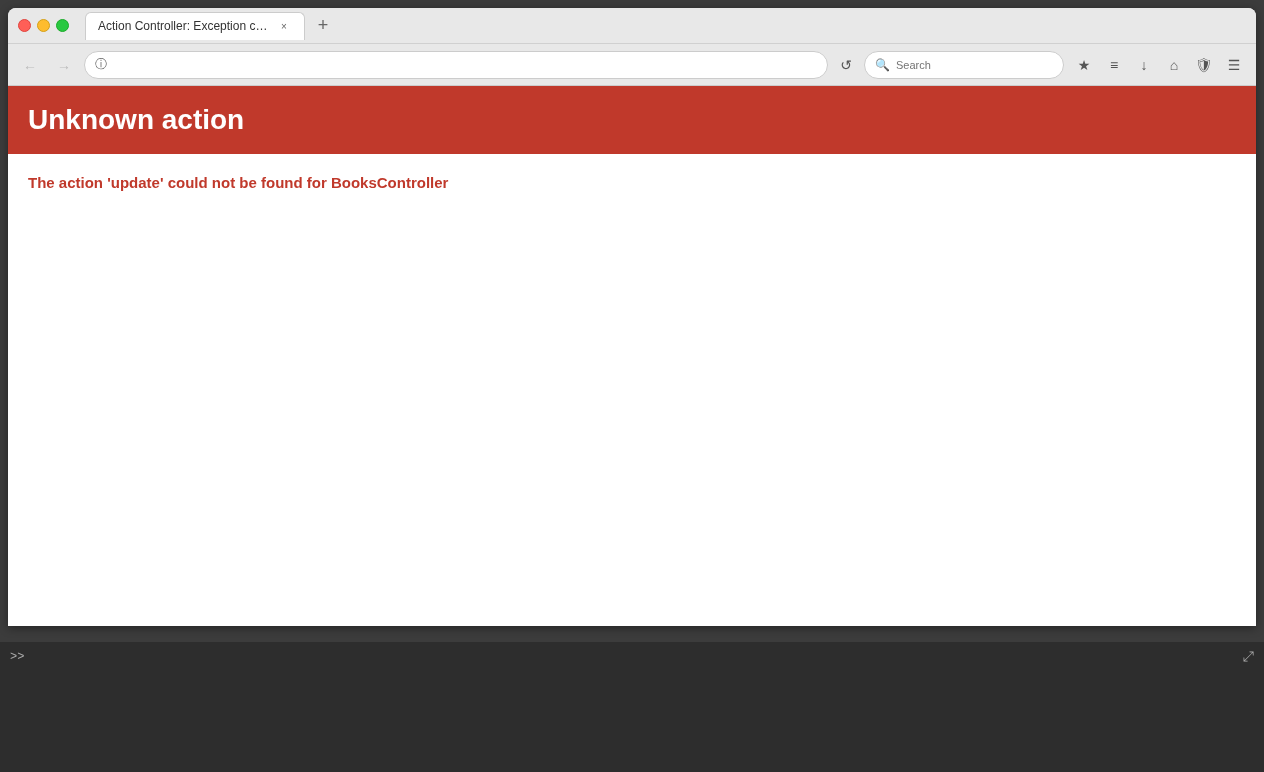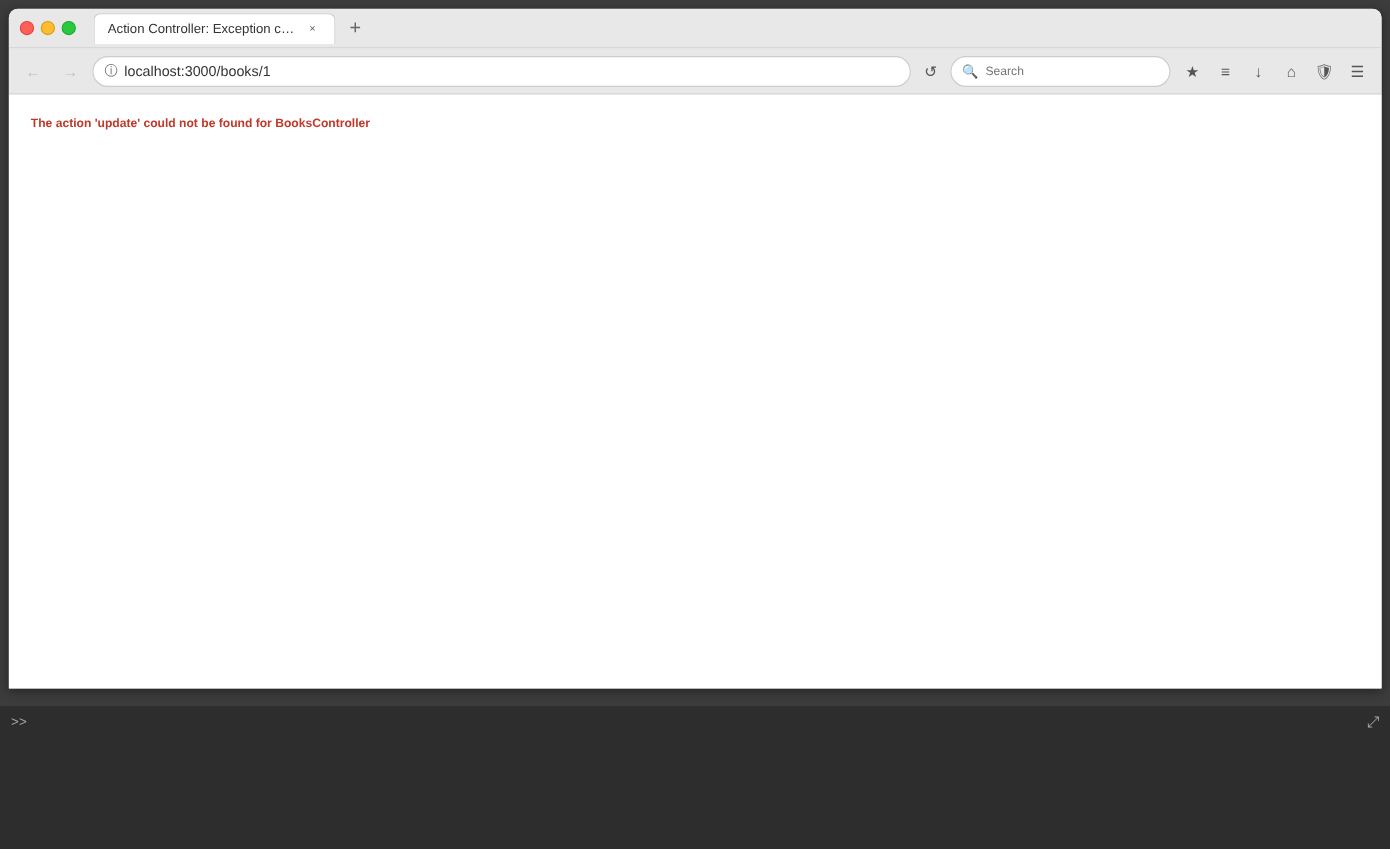--- a/index.html
+++ b/index.html
@@ -260,21 +260,21 @@
     }
 
     .error-body {
       padding: 20px;
       background: white;
       flex: 1;
     }
 
     .error-message {
       color: #c0392b;
-      font-size: 11px;
+      font-size: 15px;
       font-weight: 600;
     }
 
     
     .terminal {
       background: #2d2d2d;
       height: 130px;
       width: 1264px;
       position: absolute;
       bottom: 0;
@@ -324,41 +324,43 @@
       <div class="new-tab-btn">+</div>
     </div>
   </div>
 
   <div class="toolbar">
     <button class="nav-btn disabled">←</button>
     <button class="nav-btn disabled">→</button>
 
     <div class="address-bar-container">
       <span class="address-info-icon">ⓘ</span>
-      <input class="address-bar" type="text" value="localhost:3000/books/1" style="">
     </div>
 
     <div class="reload-btn">↺</div>
 
     <div class="search-container">
       <span class="search-icon-sm">🔍</span>
       <input class="search-input" type="text" placeholder="Search" style="">
     </div>
 
     <div class="toolbar-icons">
       <div class="toolbar-icon-btn">★</div>
       <div class="toolbar-icon-btn">≡</div>
       <div class="toolbar-icon-btn">↓</div>
       <div class="toolbar-icon-btn">⌂</div>
       <div class="toolbar-icon-btn">🛡</div>
       <div class="toolbar-icon-btn">☰</div>
     </div>
   </div>
 
   <div class="page-content">
+    <div class="error-header" style="background: rgb(192, 57, 43);">
+      <h1 class="error-title">Unknown action</h1>
+    </div>
     <div class="error-body">
       <p class="error-message" style="color: rgb(192, 57, 43);">The action 'update' could not be found for BooksController</p>
     </div>
   </div>
 </div>
 
 <div class="terminal">
   <div class="terminal-header">
     <span class="terminal-prompt">&gt;&gt;</span>
     <span class="terminal-expand">⤢</span>

